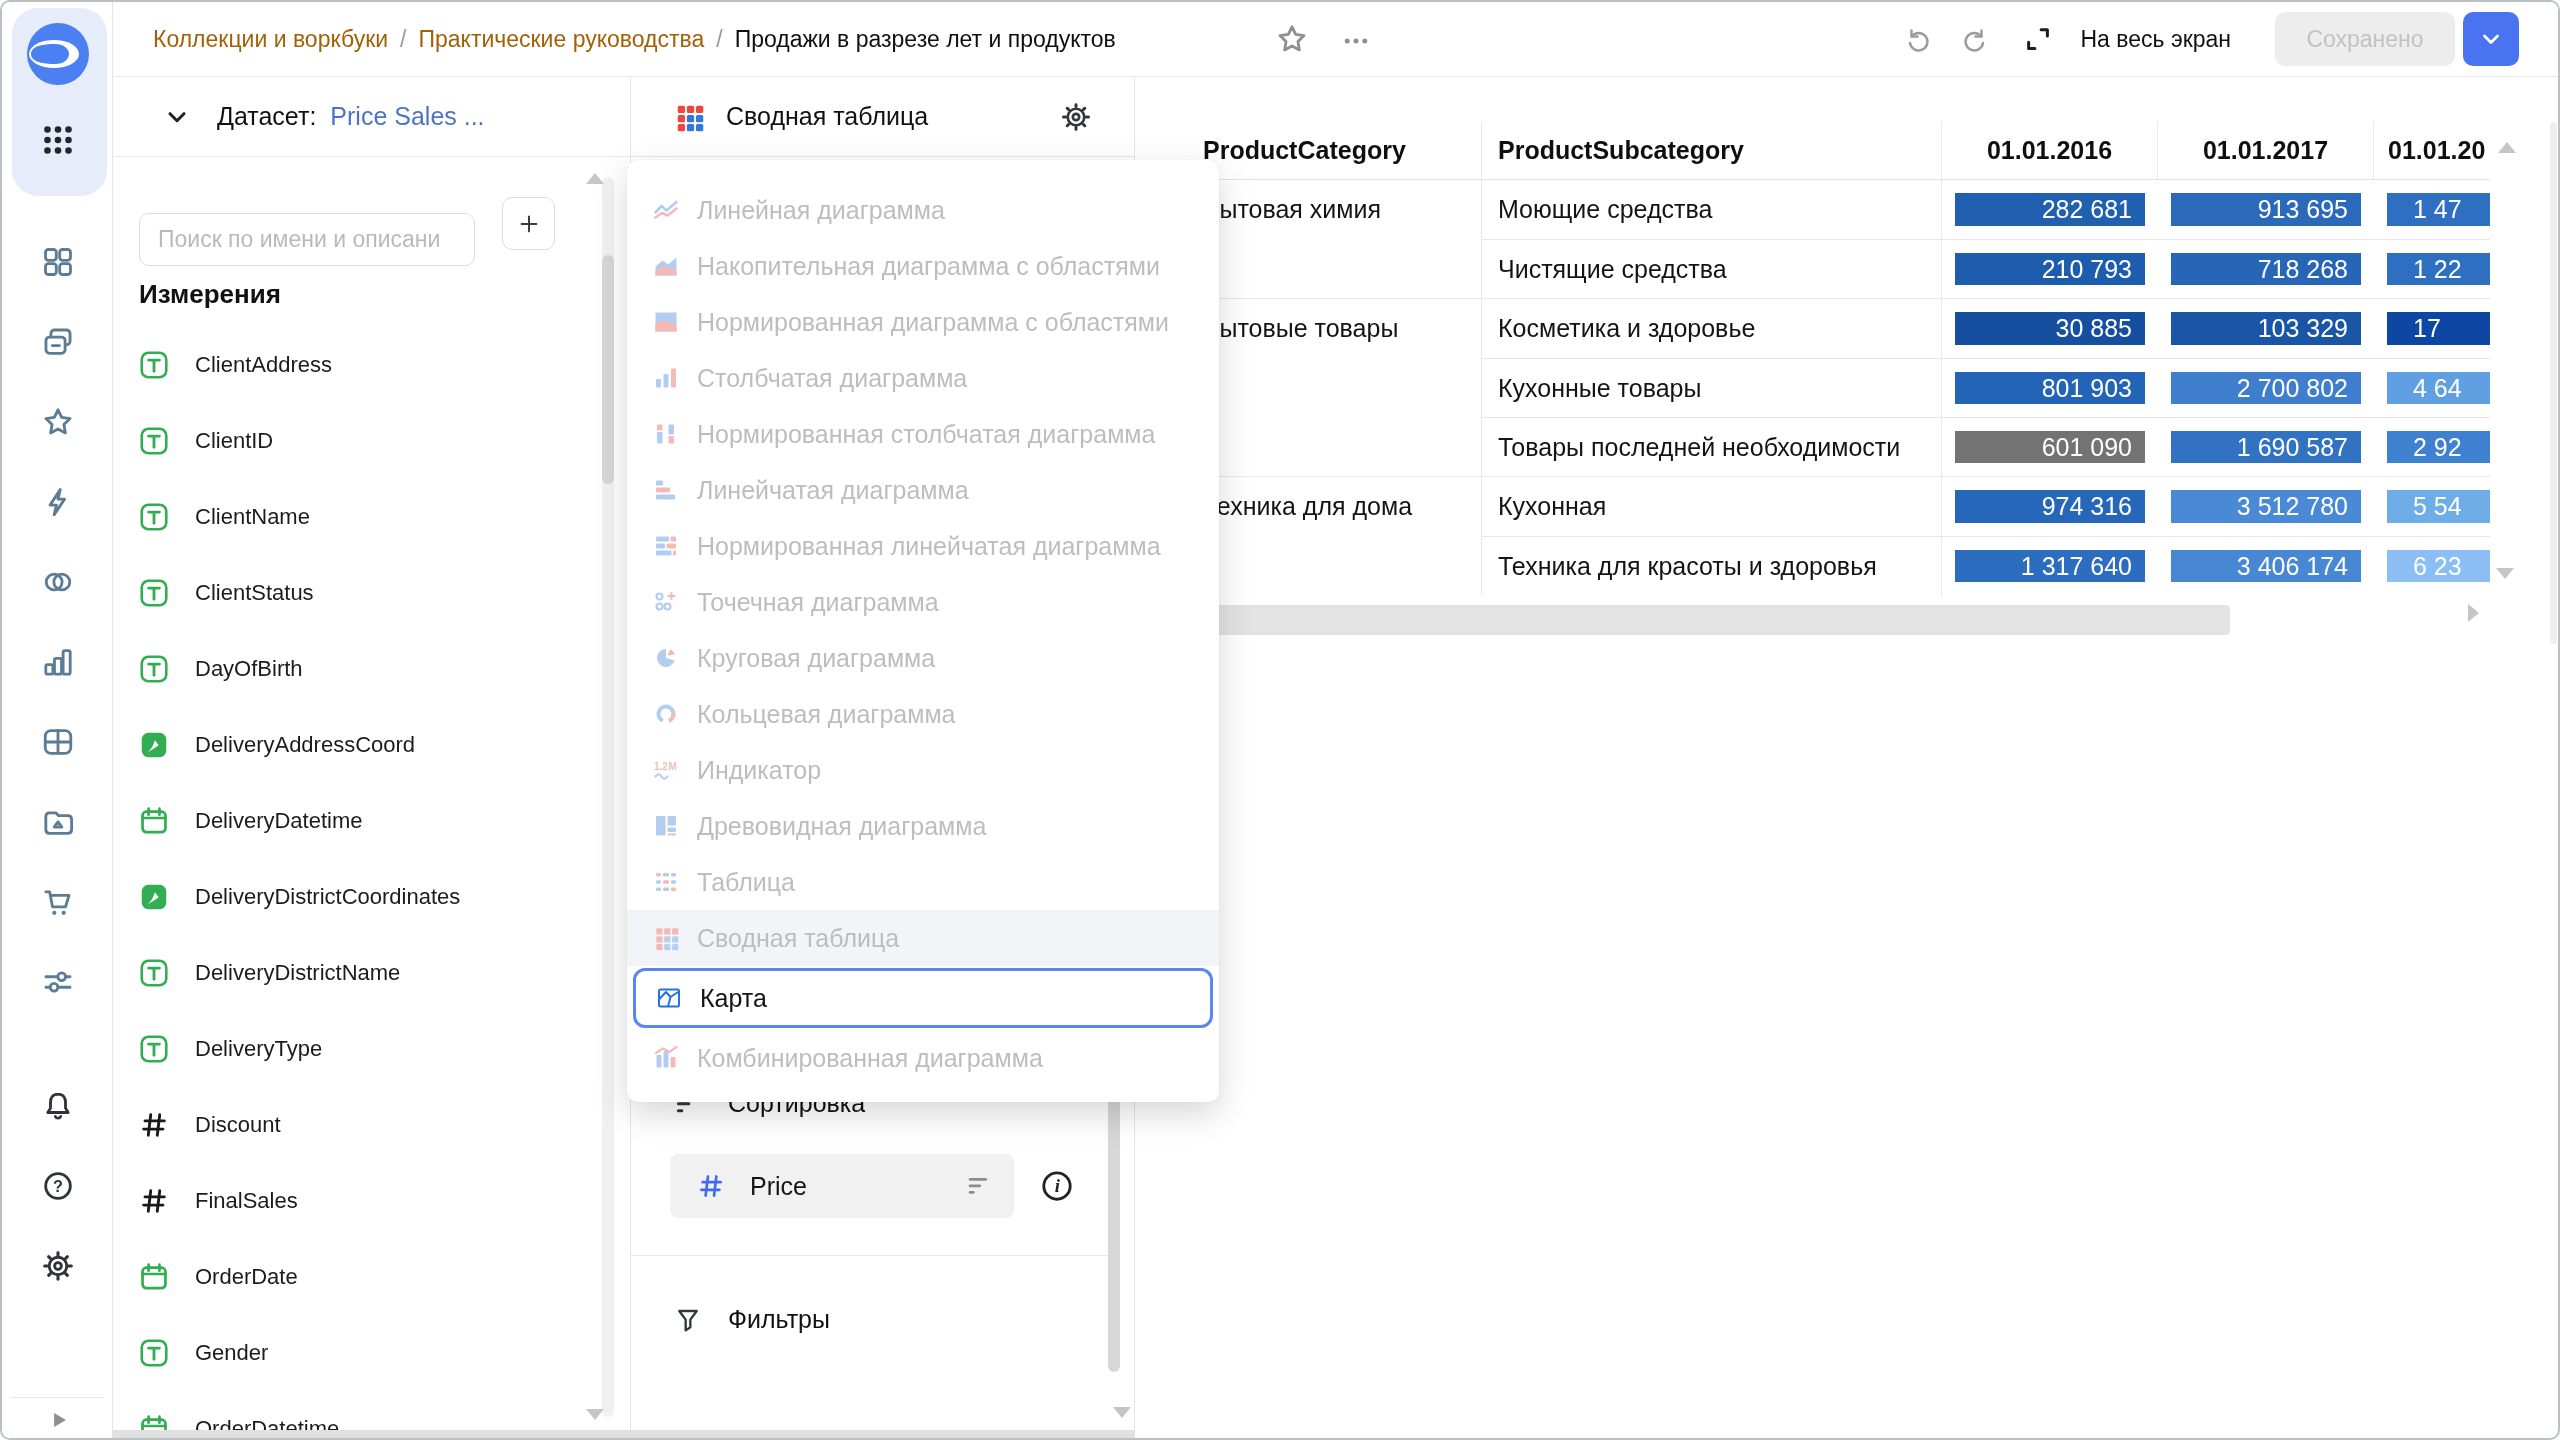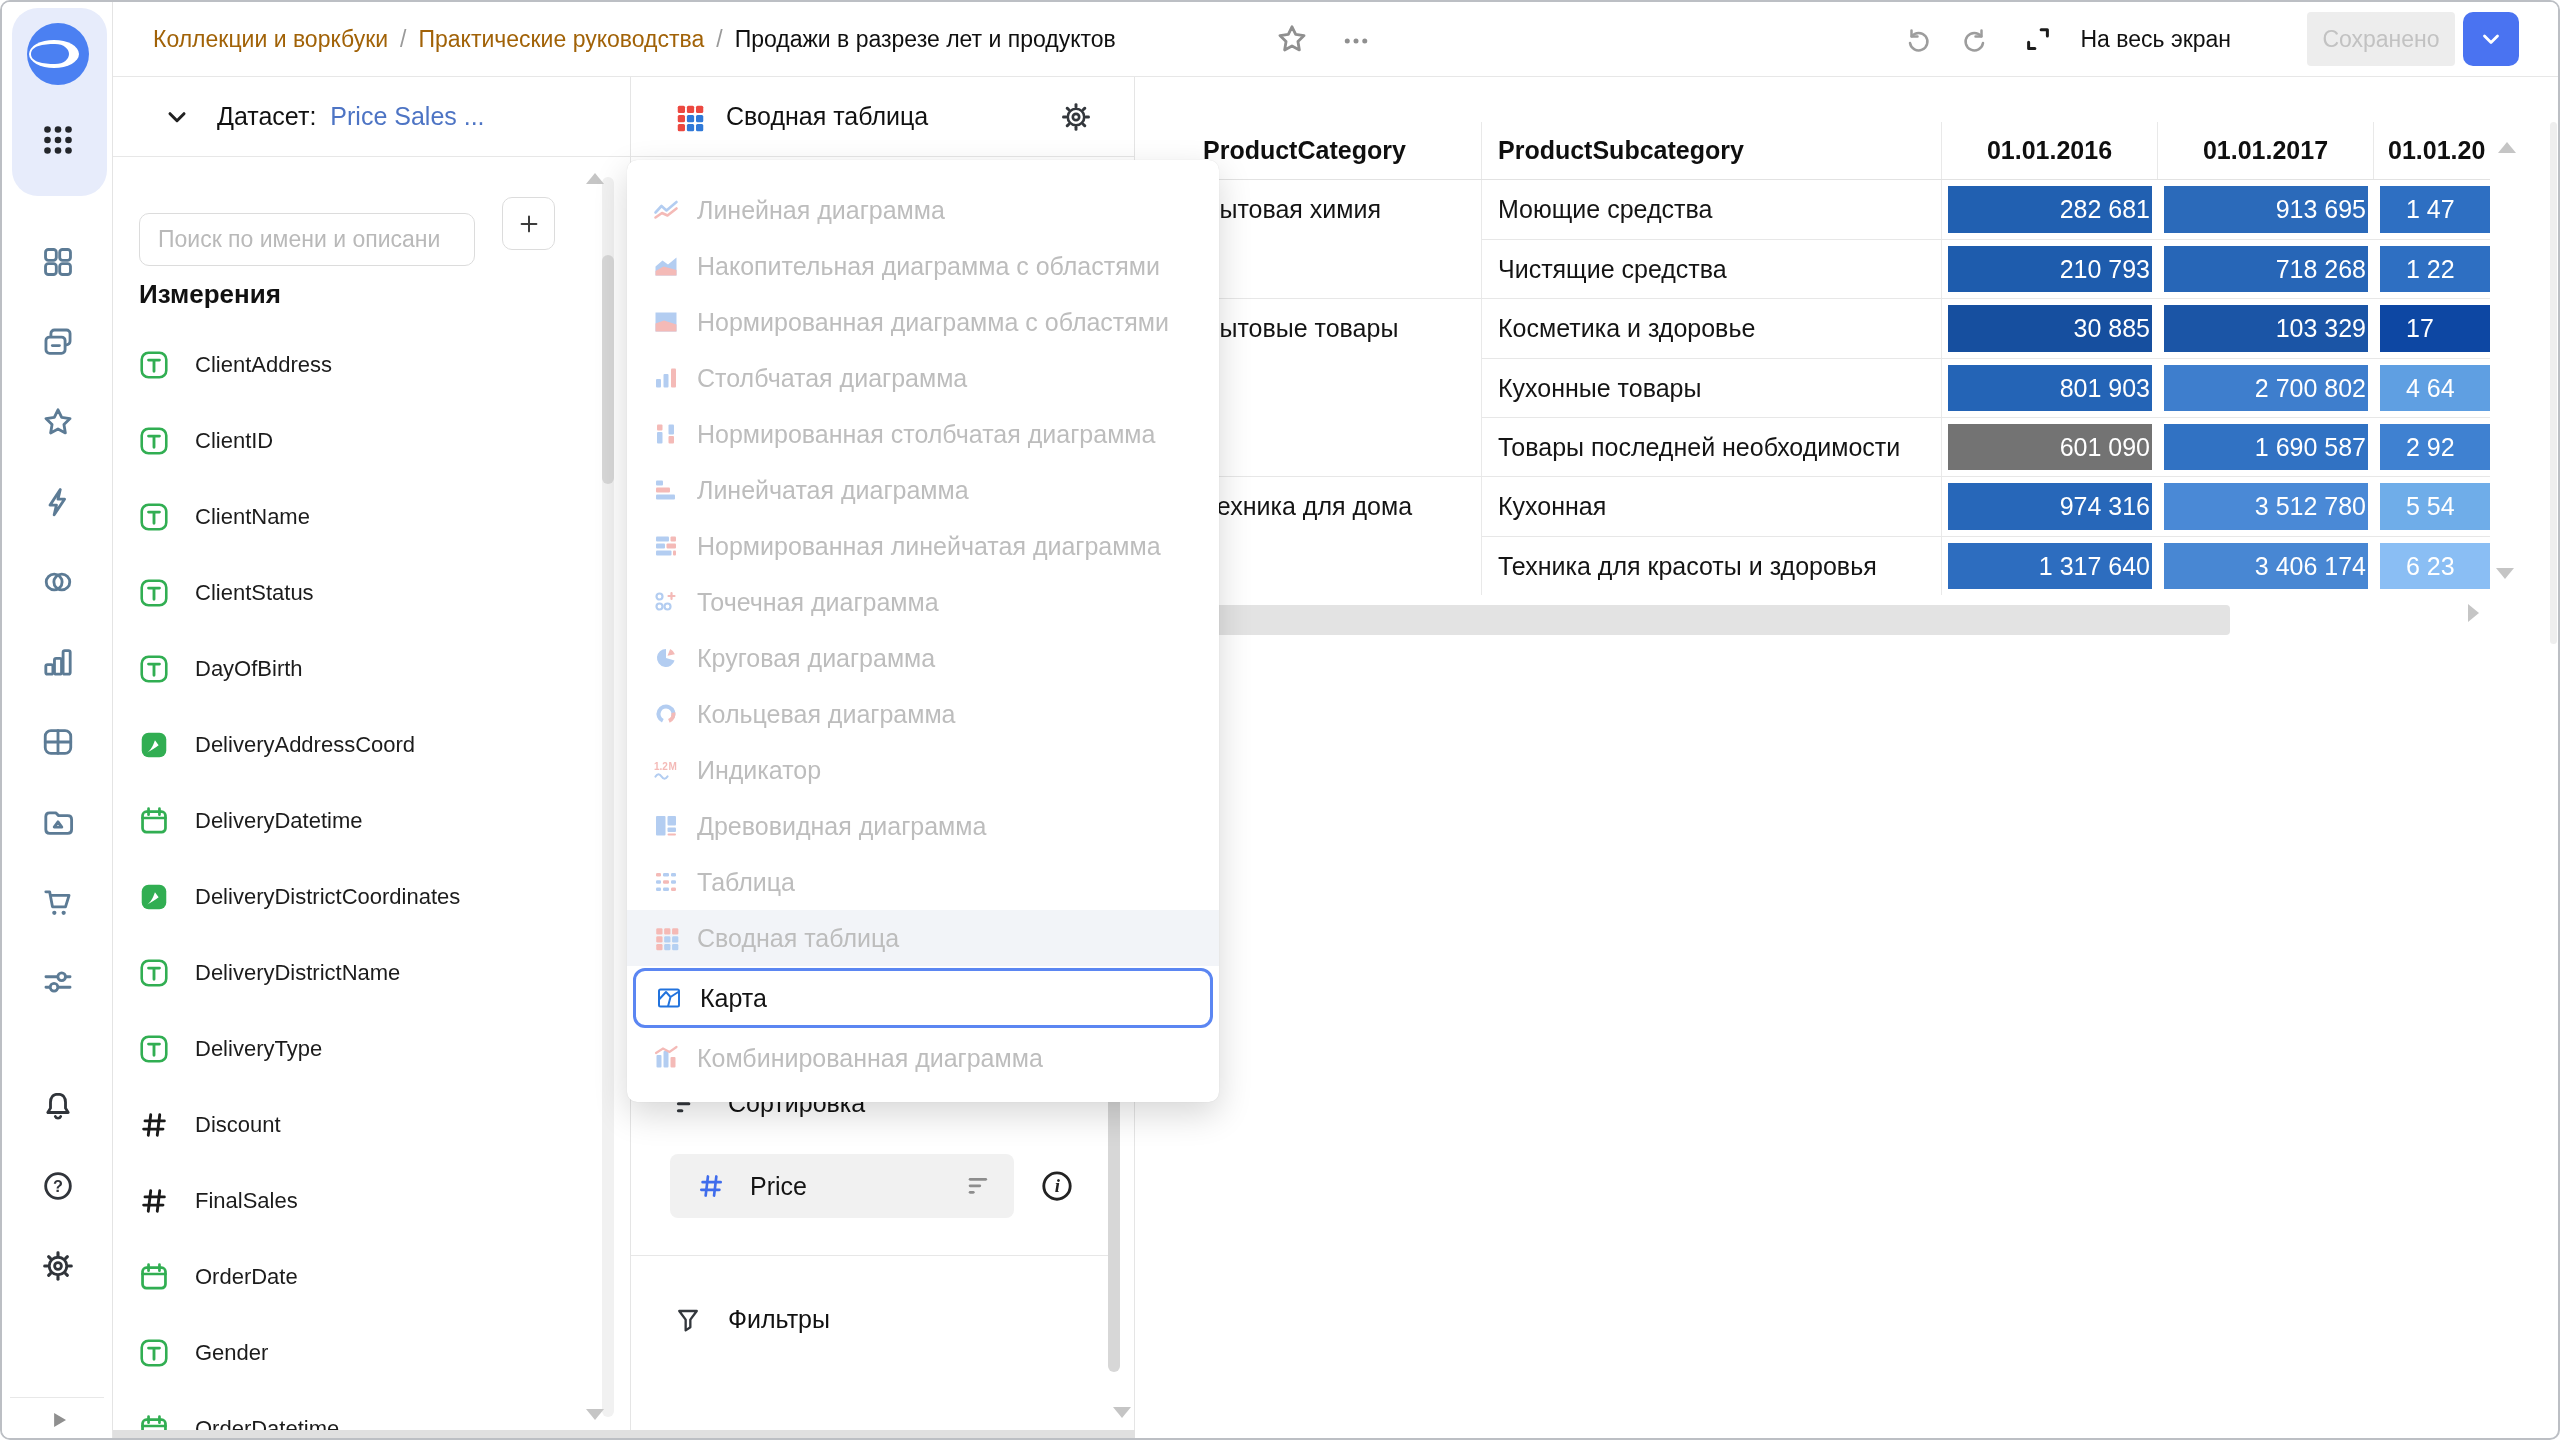--- a/index.html
+++ b/index.html
@@ -32,22 +32,22 @@
   .crumb-grey { color:#a16207; cursor:pointer; }
   .crumb-sep { color:#9a9a9a; margin:0 12px; }
   .crumb-cur { color:#0f0f0f; font-weight:500; }
   .tb-star { position:absolute; left:1162px; top:20px; width:34px; height:34px; color:#8f8f8f; cursor:pointer; }
   .tb-dots { position:absolute; left:1228px; top:24px; width:30px; height:30px; color:#8f8f8f; cursor:pointer; }
   .tb-undo  { position:absolute; right:625px; top:22px; width:30px; height:30px; color:#9d9d9d; cursor:pointer; }
   .tb-redo  { position:absolute; right:568px; top:22px; width:30px; height:30px; color:#9d9d9d; cursor:pointer; }
   .tb-expand{ position:absolute; right:505px; top:22px; width:30px; height:30px; color:#1c1c1c; cursor:pointer; }
   .tb-fs    { position:absolute; right:327px; top:0; height:75px; display:flex; align-items:center;
               font-size:23px; color:#111; cursor:pointer; }
-  .tb-saved { position:absolute; right:103px; top:10px; width:148px; height:54px; background:#ededed;
-              border:none; border-radius:4px; color:#c2c2c2; font-size:23px; font-family:inherit; }
+  .tb-saved { position:absolute; right:103px; top:10px; width:180px; height:54px; background:#ededed;
+              border:none; border-radius:10px; color:#c2c2c2; font-size:23px; font-family:inherit; }
   .tb-save-chev { position:absolute; right:39px; top:10px; width:56px; height:54px; background:#4a73f1;
               border:none; border-radius:10px; color:#fff; cursor:pointer; display:flex; align-items:center; justify-content:center; }
   .tb-save-chev svg { width:26px; height:26px; }
 
   
   .dpanel { position:absolute; left:111px; top:75px; width:518px; height:1365px; background:#fff;
             border-right:1px solid #e5e5e5; overflow:hidden; z-index:3; }
   .dp-head { position:relative; height:80px; border-bottom:1px solid #e7e7e7; display:flex; align-items:center; }
   .dp-chev { width:28px; height:28px; margin-left:50px; color:#222; cursor:pointer; }
   .dp-label { font-size:25px; color:#111; margin-left:26px; }
@@ -104,22 +104,22 @@
   .pgroup { display:flex; border-top:1px solid #e7e7e7; }
   .pgroup:first-of-type { border-top:none; }
   .pcat { width:295px; border-right:1px solid #e9e9e9; font-size:25px; color:#141414; padding:15px 0 0 16px; }
   .prows { width:1108px; }
   .prow { display:flex; height:59px; border-top:1px solid #e7e7e7; }
   .prow:first-child { border-top:none; }
   .psub { width:460px; border-right:1px solid #e9e9e9; display:flex; align-items:center; padding-left:16px;
           font-size:25px; color:#141414; }
   .pcells { display:flex; }
   .pcell { width:216px; display:flex; }
-  .pcell .fill { flex:1; margin:6px; display:flex; align-items:center; justify-content:flex-end;
-                 padding-right:2px; color:#fff; font-size:25px; font-weight:500; cursor:pointer; }
+  .pcell .fill { flex:1; margin:13px; display:flex; align-items:center; justify-content:flex-end;
+                 padding-right:13px; color:#fff; font-size:25px; font-weight:500; cursor:pointer; }
   .pcell:nth-child(3) .fill { justify-content:flex-start; padding-left:26px; }
   .pv-up { left:2496px; top:140px; }
   .pv-down { left:2494px; top:566px; }
   .pv-right { left:2466px; top:602px; }
   .hbar { position:absolute; left:1185px; top:603px; width:1043px; height:30px; background:#e3e3e3; border-radius:4px; cursor:pointer; }
   .vtrack { position:absolute; left:2548px; top:120px; width:7px; height:522px; background:#eeeeee; border-radius:4px; }
 
   
   .menu { position:absolute; left:625px; top:158px; width:592px; background:#fff; border-radius:10px;
           box-shadow:0 12px 34px rgba(0,0,0,.16), 0 0 1px rgba(0,0,0,.14); z-index:30; padding:22px 0 16px 0; }

